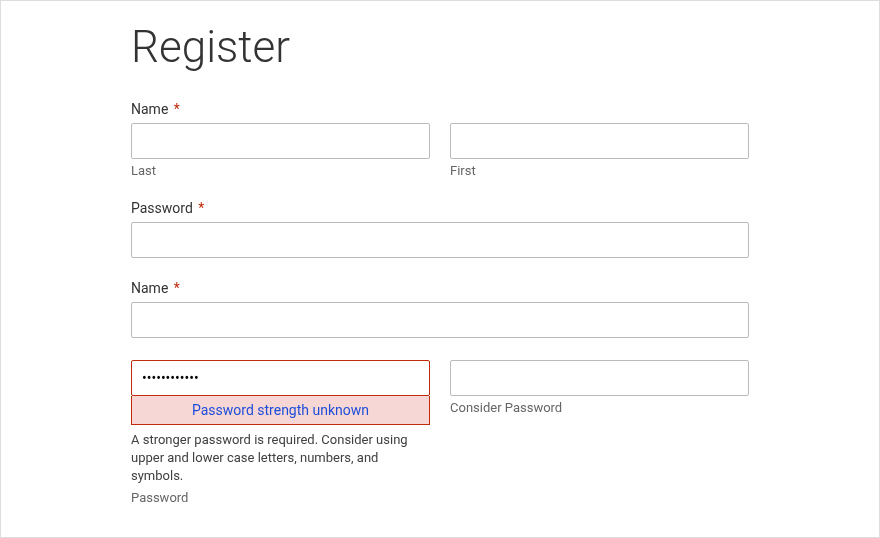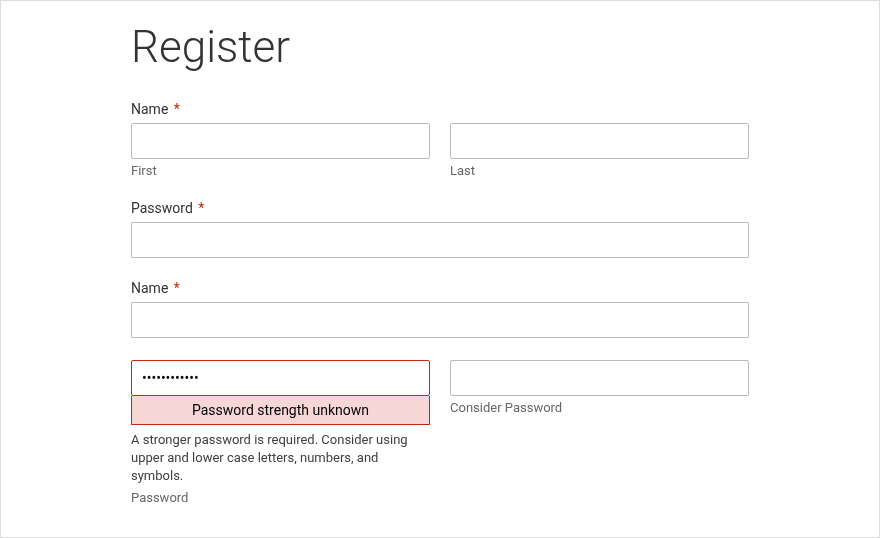--- a/index.html
+++ b/index.html
@@ -66,21 +66,21 @@
     }
     .full-width {
       width: 100%;
     }
     .strength-indicator {
       background: #f7d6d6;
       border: 1px solid #c02b0a;
       border-top: none;
       padding: 6px 10px;
       font-size: 14px;
-      color: #000000;
+      color: #1d4ed8;
       text-align: center;
     }
     .validation-message {
       font-size: 13px;
       color: #404040;
       margin-top: 6px;
       line-height: 1.4;
       max-width: 280px;
     }
   </style>
@@ -90,25 +90,25 @@
 <h1>Register</h1>
 
 <div class="field-group">
   <label class="field-label">
     <span>Name</span>
     <span class="required">*</span>
   </label>
   <div class="row">
     <div class="col">
       <input type="text" value="" style="">
-      <span class="sublabel">First</span>
+      <span class="sublabel">Last</span>
     </div>
     <div class="col">
       <input type="text" value="" style="">
-      <span class="sublabel">Last</span>
+      <span class="sublabel">First</span>
     </div>
   </div>
 </div>
 
 <div class="field-group">
   <label class="field-label">
     <span>Password</span>
     <span class="required">*</span>
   </label>
   <input type="text" class="full-width" value="" style="">

